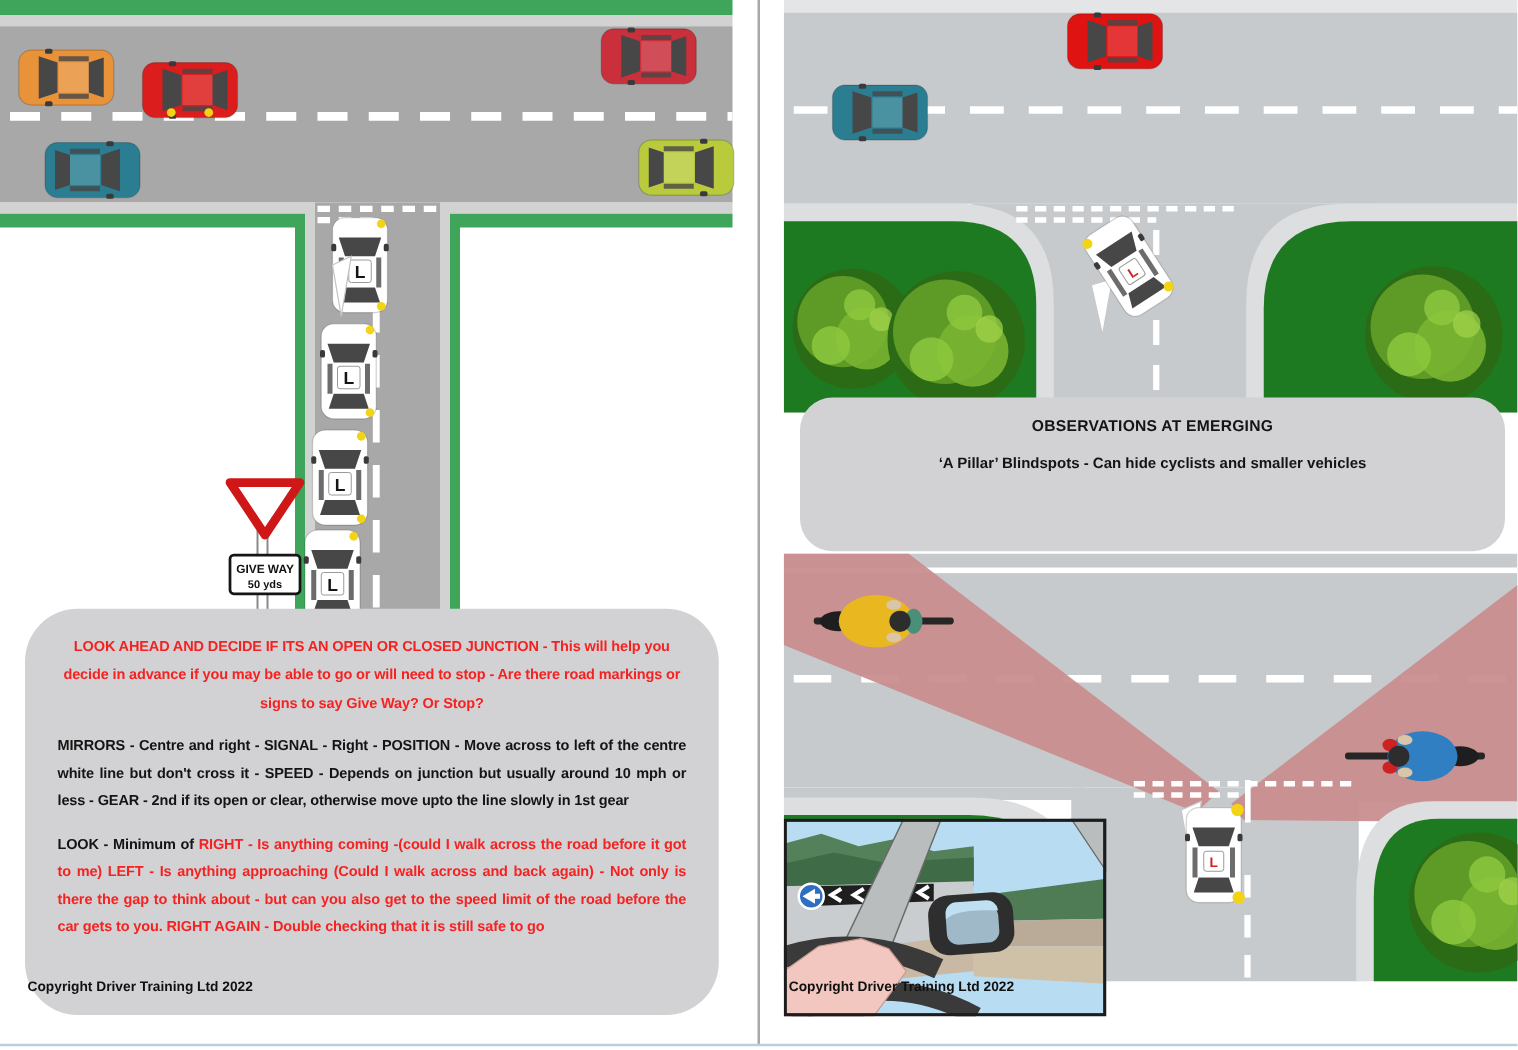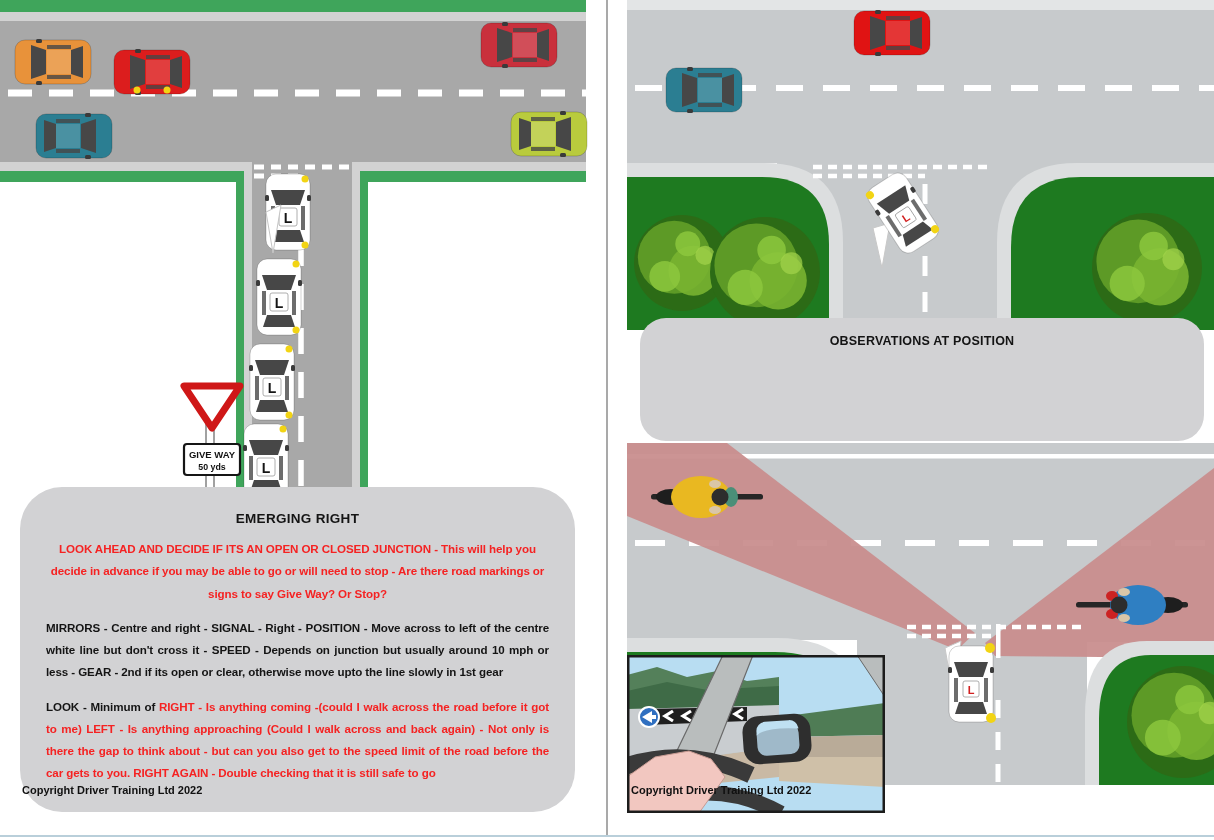--- a/index.html
+++ b/index.html
@@ -246,27 +246,27 @@
       <path d="M130,79 q10,-8 42,-4 v-1 a9,9 0 0 0 -9,-8 h-24 a9,9 0 0 0 -9,9 Z" fill="#bfe0f2"></path>
     </g>
     <path d="M-4,112 Q60,90 124,120" stroke="#3a3a3a" stroke-width="17" fill="none"></path>
     <path d="M6,158 Q80,118 154,158" stroke="#3a3a3a" stroke-width="15" fill="none"></path>
     <polygon points="0,122 28,102 62,96 84,104 98,122 72,158 0,158" fill="#f2c7c0" stroke="#c79a92" stroke-width="1"></polygon>
     <rect x="0" y="0" width="258" height="158" fill="none" stroke="#1c1c1c" stroke-width="5"></rect>
   </svg>
 </svg>
 
 <div class="abs graybox box-left">
-  <h2>EMERGING RIGHT</h2>
   <p class="p-center red">LOOK AHEAD AND DECIDE IF ITS AN OPEN OR CLOSED JUNCTION - This will help you decide in advance if you may be able to go or will need to stop - Are there road markings or signs to say Give Way? Or Stop?</p>
   <p class="p-just">MIRRORS - Centre and right - SIGNAL - Right - POSITION - Move across to left of the centre white line but don't cross it - SPEED - Depends on junction but usually around 10 mph or less - GEAR - 2nd if its open or clear, otherwise move upto the line slowly in 1st gear</p>
   <p class="p-just"><span>LOOK - Minimum of </span><span class="red">RIGHT - Is anything coming -(could I walk across the road before it got to me) LEFT - Is anything approaching (Could I walk across and back again) - Not only is there the gap to think about - but can you also get to the speed limit of the road before the car gets to you. RIGHT AGAIN - Double checking that it is still safe to go</span></p>
 </div>
 
 <div class="abs graybox box-right">
-  <h2>OBSERVATIONS AT POSITION</h2>
+  <h2>OBSERVATIONS AT EMERGING</h2>
+  <p>‘A Pillar’ Blindspots - Can hide cyclists and smaller vehicles</p>
 </div>
 
 <div class="abs copyright cpy-left">Copyright Driver Training Ltd 2022</div>
 <div class="abs copyright cpy-right">Copyright Driver Training Ltd 2022</div>
 
 <div class="abs page-divider"></div>
 <div class="abs bottom-border"></div>
 
 </body></html>

